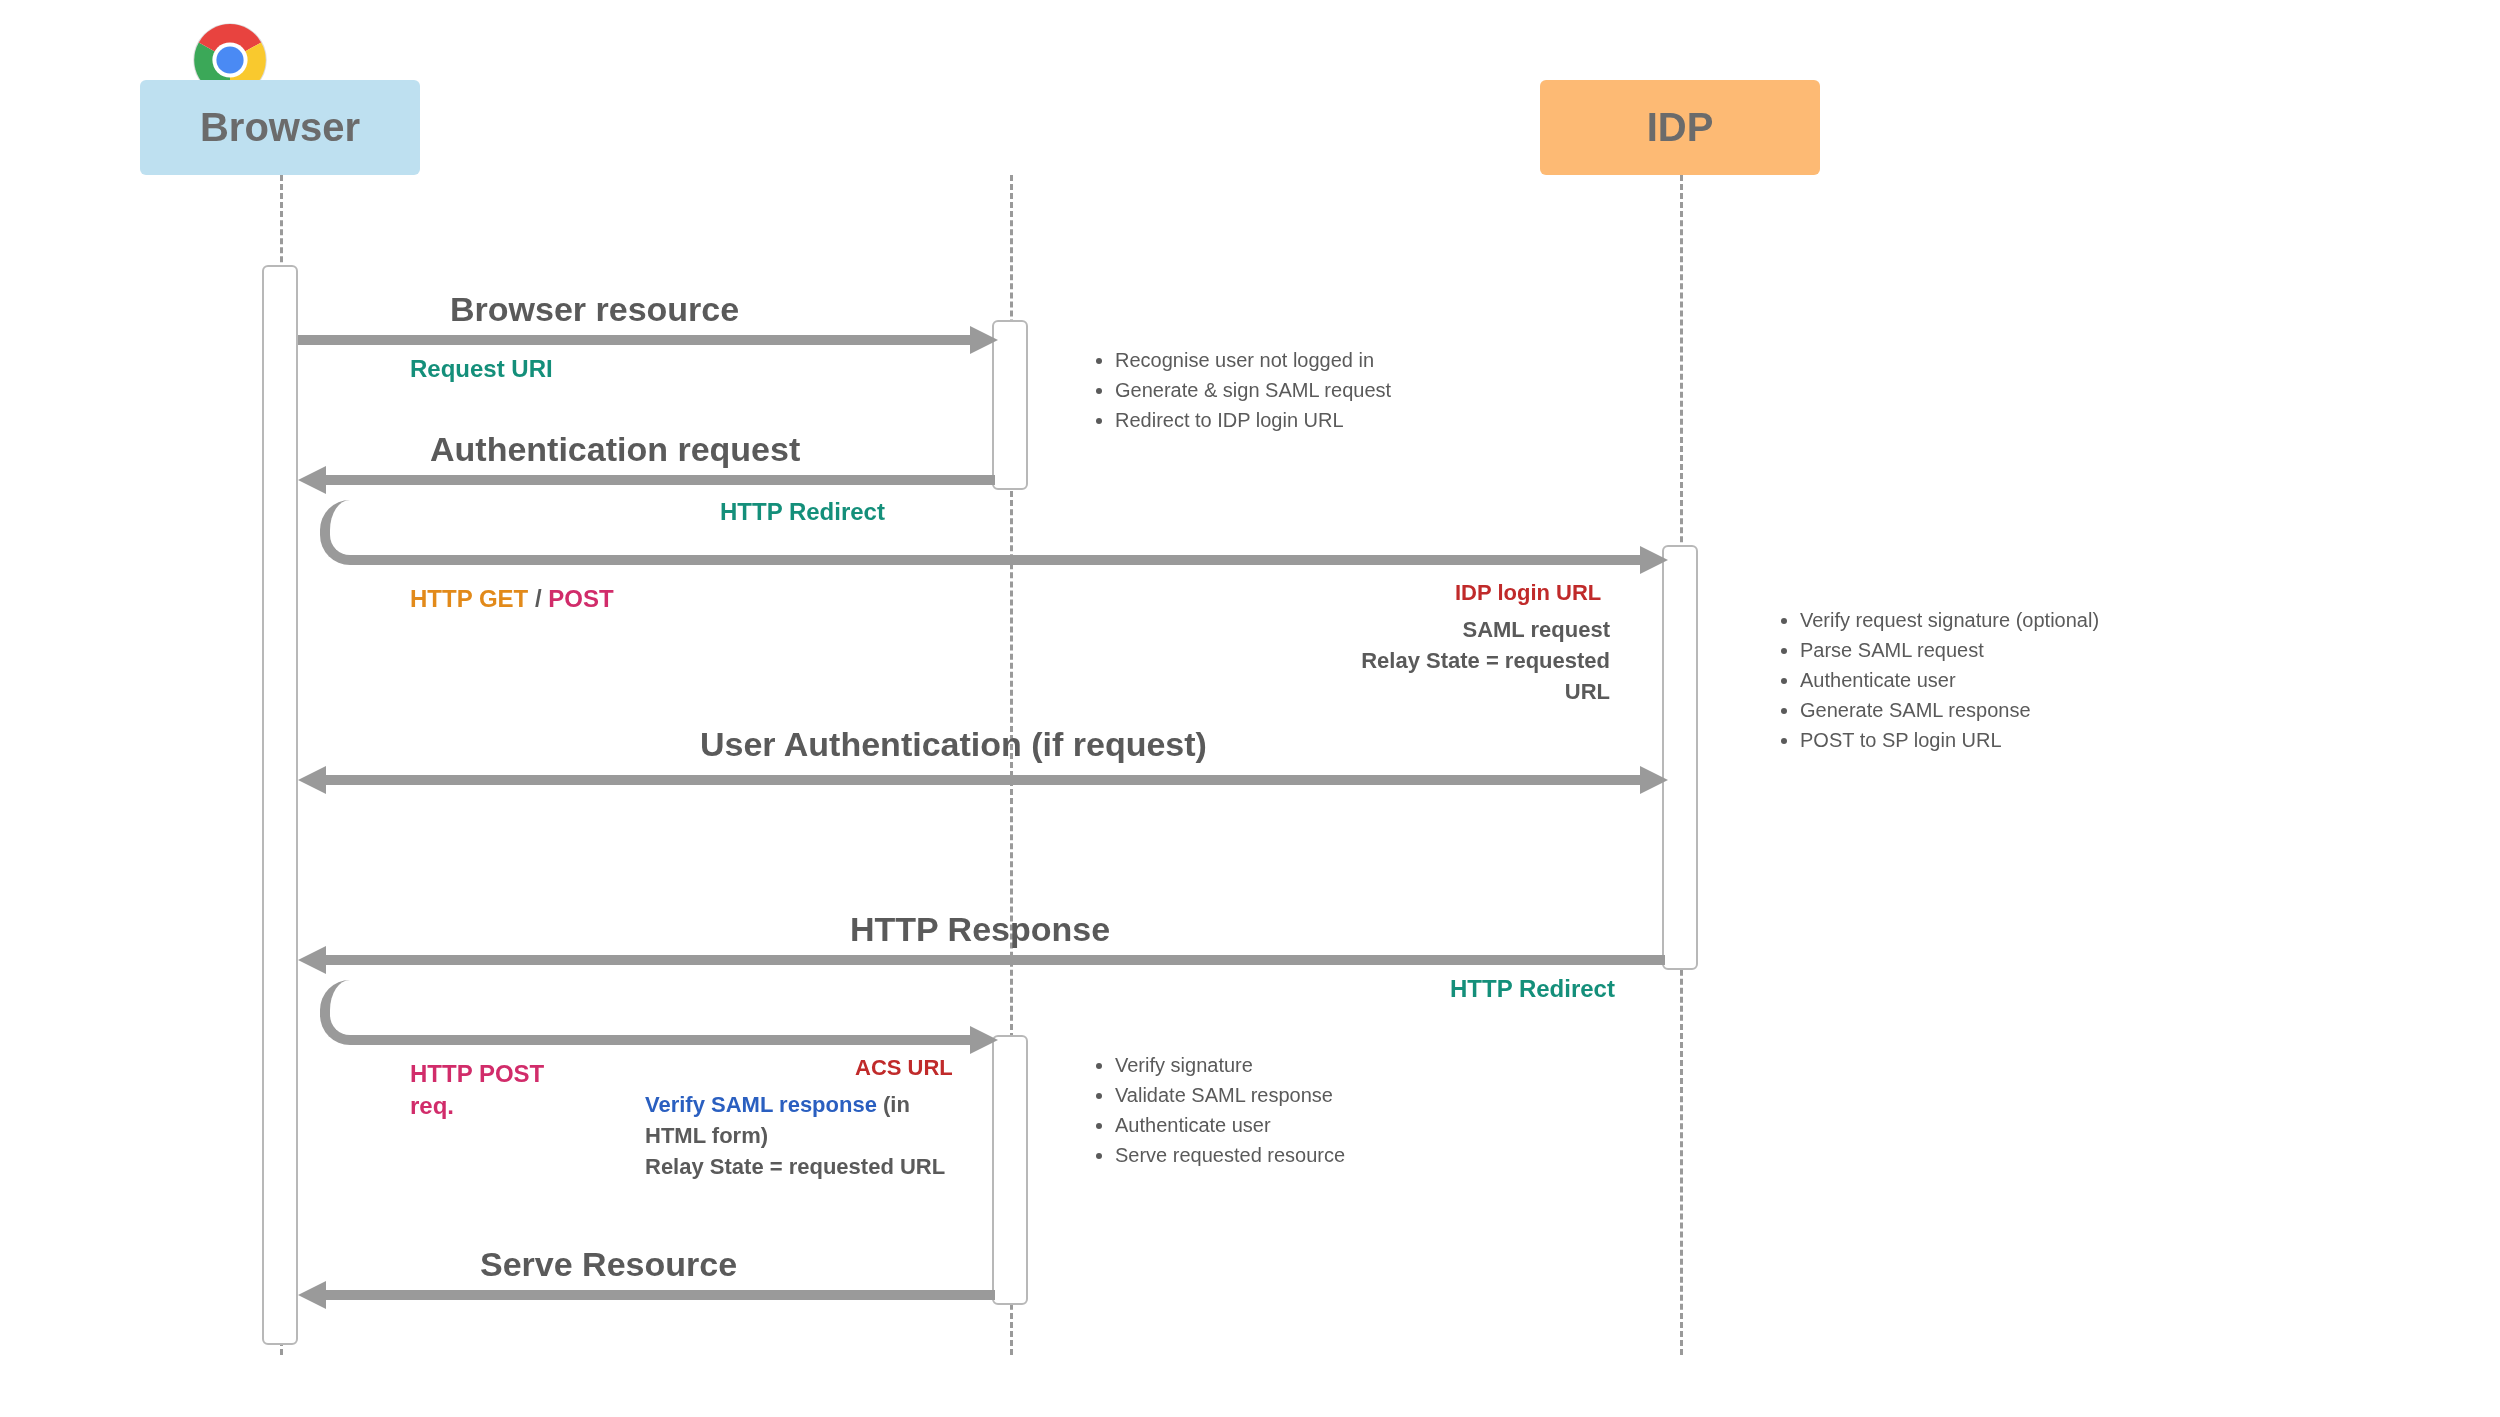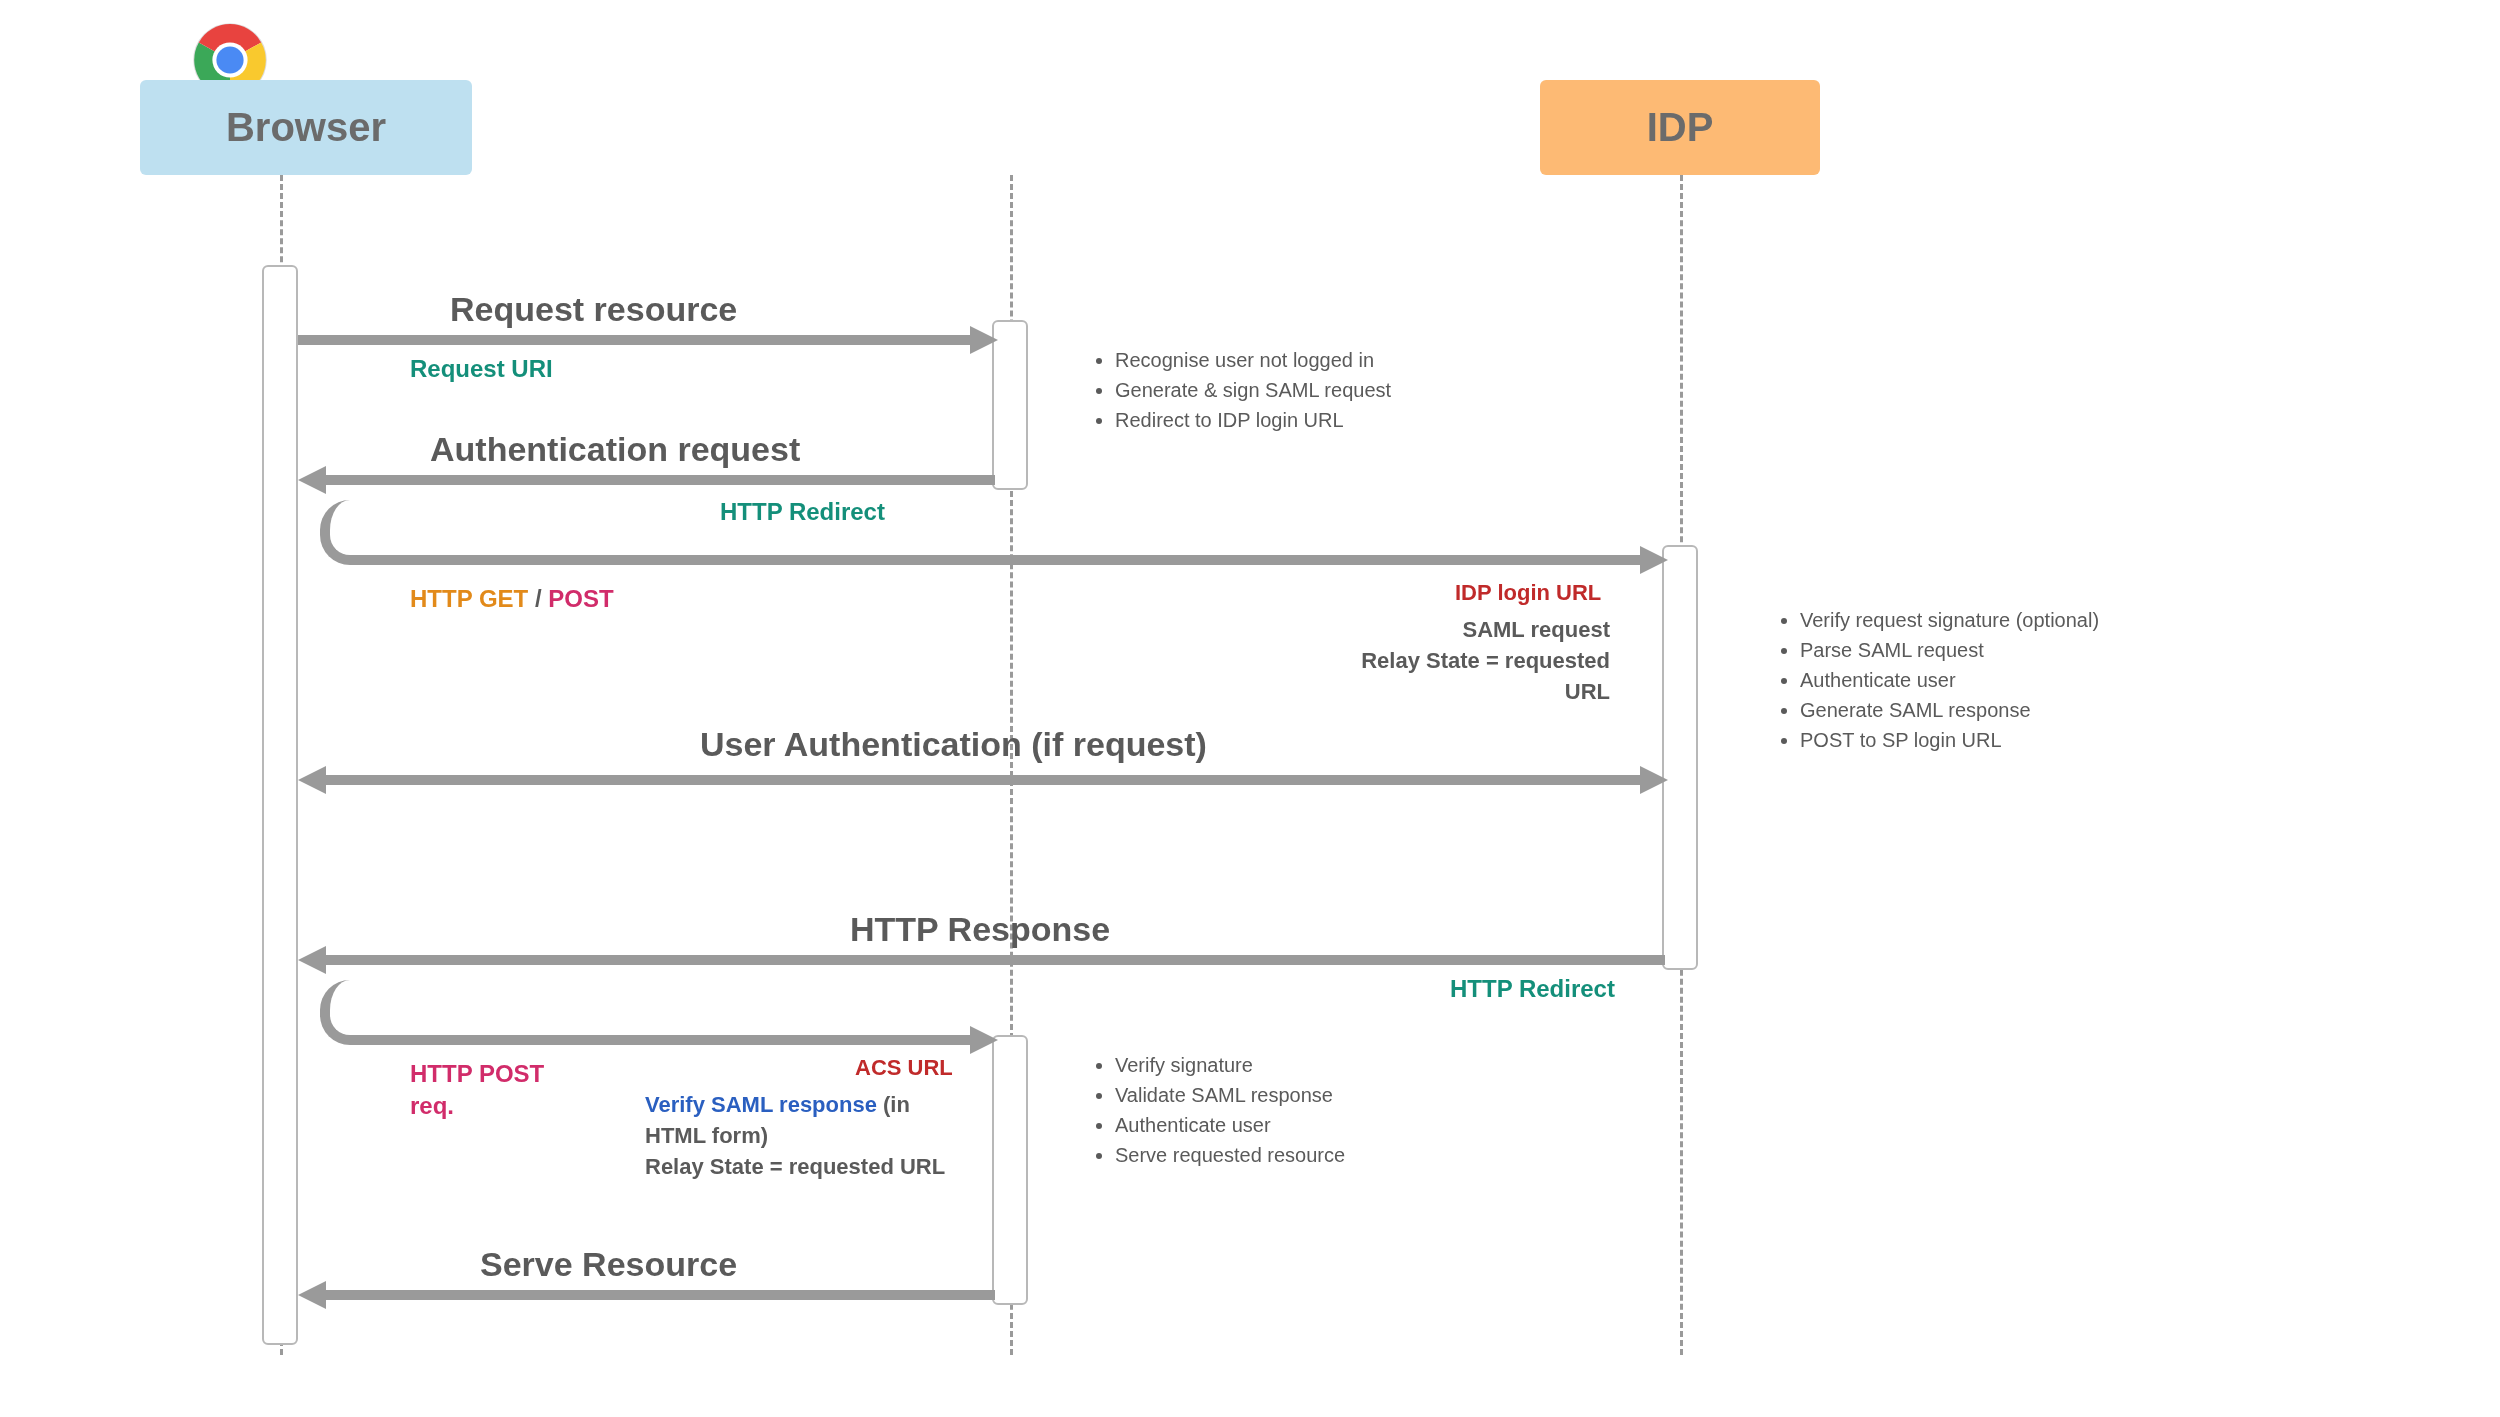--- a/index.html
+++ b/index.html
@@ -21,21 +21,21 @@
   position: absolute;
   height: 95px;
   border-radius: 6px;
   display: flex;
   align-items: center;
   justify-content: center;
   font-size: 40px;
   font-weight: bold;
   color: #6b6b6b;
 }
-.browser-box { left: 140px; top: 80px; width: 332px; background: #bee0f0; }
+.browser-box { left: 140px; top: 80px; width: 280px; background: #bee0f0; }
 .sp-box { left: 870px; top: 80px; width: 280px; background: #7ec9b4; }
 .idp-box { left: 1540px; top: 80px; width: 280px; background: #fdba74; }
 
 .lifeline {
   position: absolute;
   top: 175px;
   width: 0;
   height: 1180px;
   border-left: 3px dashed #9a9a9a;
 }
@@ -145,21 +145,21 @@
   <div class="activation" style="left:262px; top:265px; width:36px; height:1080px;"></div>
 
   <div class="activation" style="left:992px; top:320px; width:36px; height:170px;"></div>
 
   <div class="activation" style="left:1662px; top:545px; width:36px; height:425px;"></div>
 
   <div class="activation" style="left:992px; top:1035px; width:36px; height:270px;"></div>
 
   <div class="arrow-line" style="left:298px; top:335px; width:680px;"></div>
   <div class="arrow-head-right" style="left:970px; top:326px;"></div>
-  <div class="msg-label" style="left:450px; top:290px;">Request resource</div>
+  <div class="msg-label" style="left:450px; top:290px;">Browser resource</div>
   <div class="small-label teal" style="left:410px; top:355px;">Request URI</div>
 
   <ul class="bullet-list" style="left:1085px; top:345px;">
     <li>Recognise user not logged in</li>
     <li>Generate &amp; sign SAML request</li>
     <li>Redirect to IDP login URL</li>
   </ul>
 
   <div class="arrow-line" style="left:320px; top:475px; width:675px;"></div>
   <div class="arrow-head-left" style="left:298px; top:466px;"></div>

